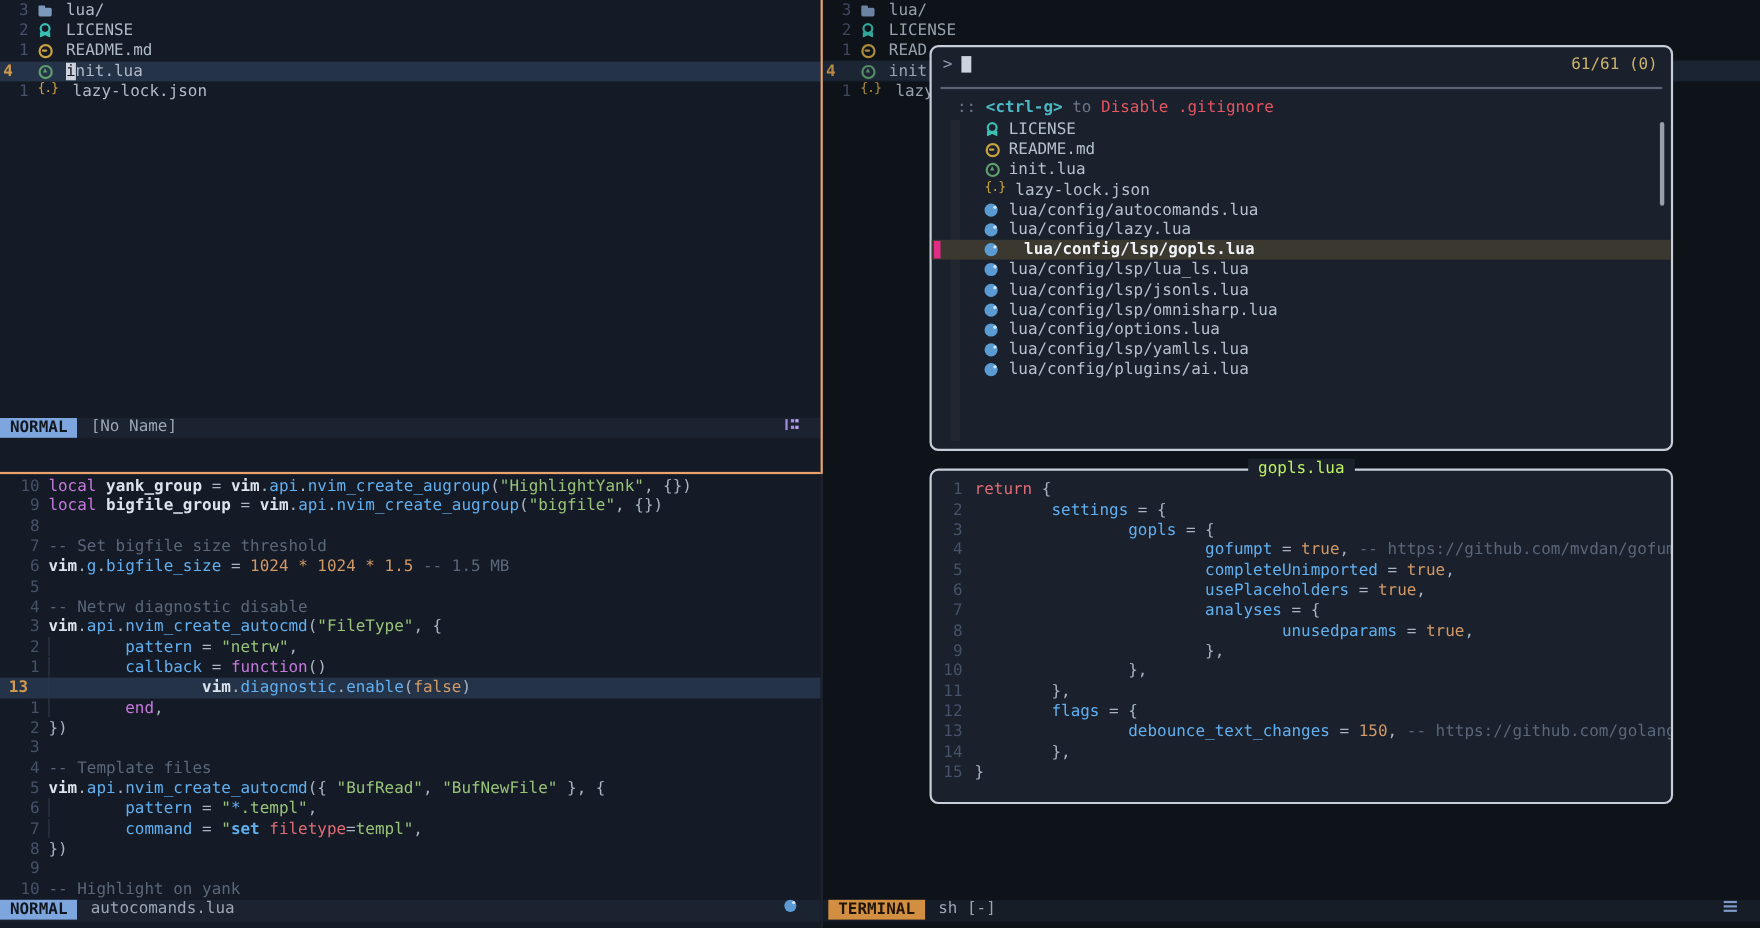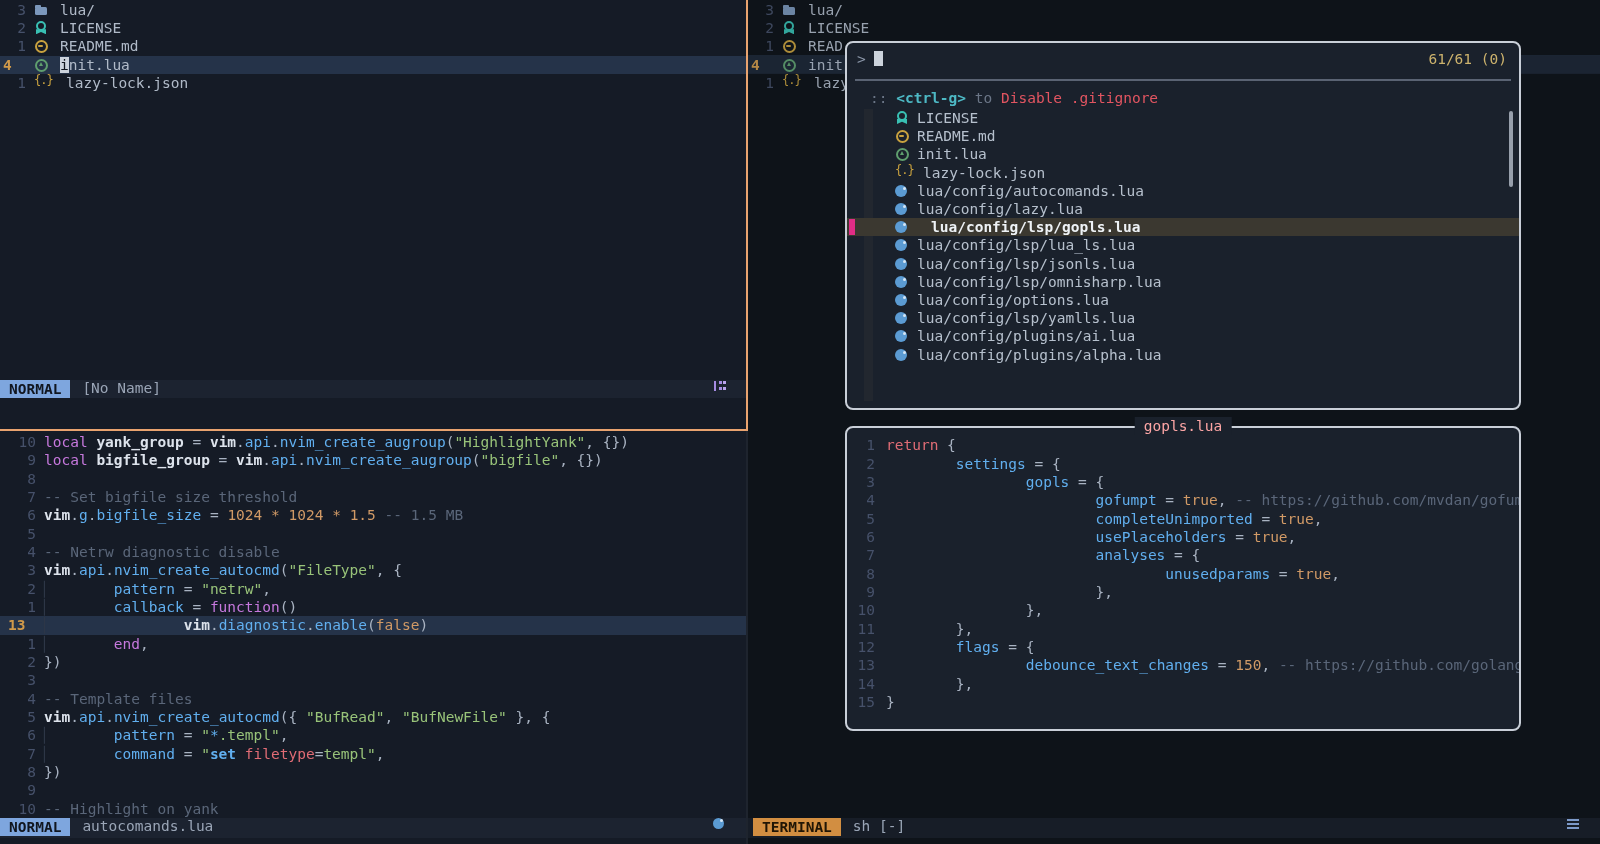--- a/index.html
+++ b/index.html
@@ -93,21 +93,21 @@
   .finder-strip{position:absolute;left:17px;top:66px;width:9px;height:292px;background:#22272f;}
   .finder-list{position:absolute;left:0;top:66px;width:100%;}
   .fitem{position:relative;display:flex;align-items:center;height:18.2px;padding-left:48px;white-space:pre;}
   .fitem .ic{margin-left:0;}
   .fitem-label{margin-left:8px;color:#b6c0cd;}
   .fitem.sel{background:#3b3830;}
   .fitem.sel .fitem-label{color:#eef2f6;font-weight:bold;margin-left:22px;}
   .fitem.sel::before{content:'';position:absolute;left:2px;top:1px;bottom:1px;width:6px;background:#e02d86;}
   .finder-scrollbar{position:absolute;right:6px;top:68px;width:4px;height:76px;background:#979fab;border-radius:2px;}
   .preview-title{position:absolute;top:-11px;left:50%;transform:translateX(-50%);background:#1a212c;
-    padding:0 9px;color:#fca5a5;height:18px;line-height:18px;text-align:center;}
+    padding:0 9px;color:#bef264;height:18px;line-height:18px;text-align:center;}
   .preview-lines{position:absolute;left:0;top:8px;width:100%;overflow:hidden;}
   .pline{display:flex;height:18.35px;align-items:center;white-space:pre;overflow:hidden;}
   .p-num{width:28px;text-align:right;color:#46516a;flex:none;}
   .p-code{margin-left:11px;white-space:pre;}
 </style>
 </head>
 <body>
 
 <div class="screen">
 
@@ -197,21 +197,20 @@
           <div class="fitem"><span class="ic ic-json"></span><span class="fitem-label">lazy-lock.json</span></div>
           <div class="fitem"><span class="ic ic-lua"></span><span class="fitem-label">lua/config/autocomands.lua</span></div>
           <div class="fitem"><span class="ic ic-lua"></span><span class="fitem-label">lua/config/lazy.lua</span></div>
           <div class="fitem sel"><span class="ic ic-lua"></span><span class="fitem-label">lua/config/lsp/gopls.lua</span></div>
           <div class="fitem"><span class="ic ic-lua"></span><span class="fitem-label">lua/config/lsp/lua_ls.lua</span></div>
           <div class="fitem"><span class="ic ic-lua"></span><span class="fitem-label">lua/config/lsp/jsonls.lua</span></div>
           <div class="fitem"><span class="ic ic-lua"></span><span class="fitem-label">lua/config/lsp/omnisharp.lua</span></div>
           <div class="fitem"><span class="ic ic-lua"></span><span class="fitem-label">lua/config/options.lua</span></div>
           <div class="fitem"><span class="ic ic-lua"></span><span class="fitem-label">lua/config/lsp/yamlls.lua</span></div>
           <div class="fitem"><span class="ic ic-lua"></span><span class="fitem-label">lua/config/plugins/ai.lua</span></div>
-          <div class="fitem"><span class="ic ic-lua"></span><span class="fitem-label">lua/config/plugins/alpha.lua</span></div>
         </div>
       <div class="finder-scrollbar"></div>
     </div>
 
     <div class="float preview">
       <div class="preview-title">gopls.lua</div>
       <div class="preview-lines" id="preview-lines">
           <div class="pline"><span class="p-num">1</span><span class="p-code"><span class="tk-r">return</span><span class="tk-t"> {</span></span></div>
           <div class="pline"><span class="p-num">2</span><span class="p-code"><span class="tk-t">        </span><span class="tk-p">settings</span><span class="tk-t"> = {</span></span></div>
           <div class="pline"><span class="p-num">3</span><span class="p-code"><span class="tk-t">                </span><span class="tk-p">gopls</span><span class="tk-t"> = {</span></span></div>

